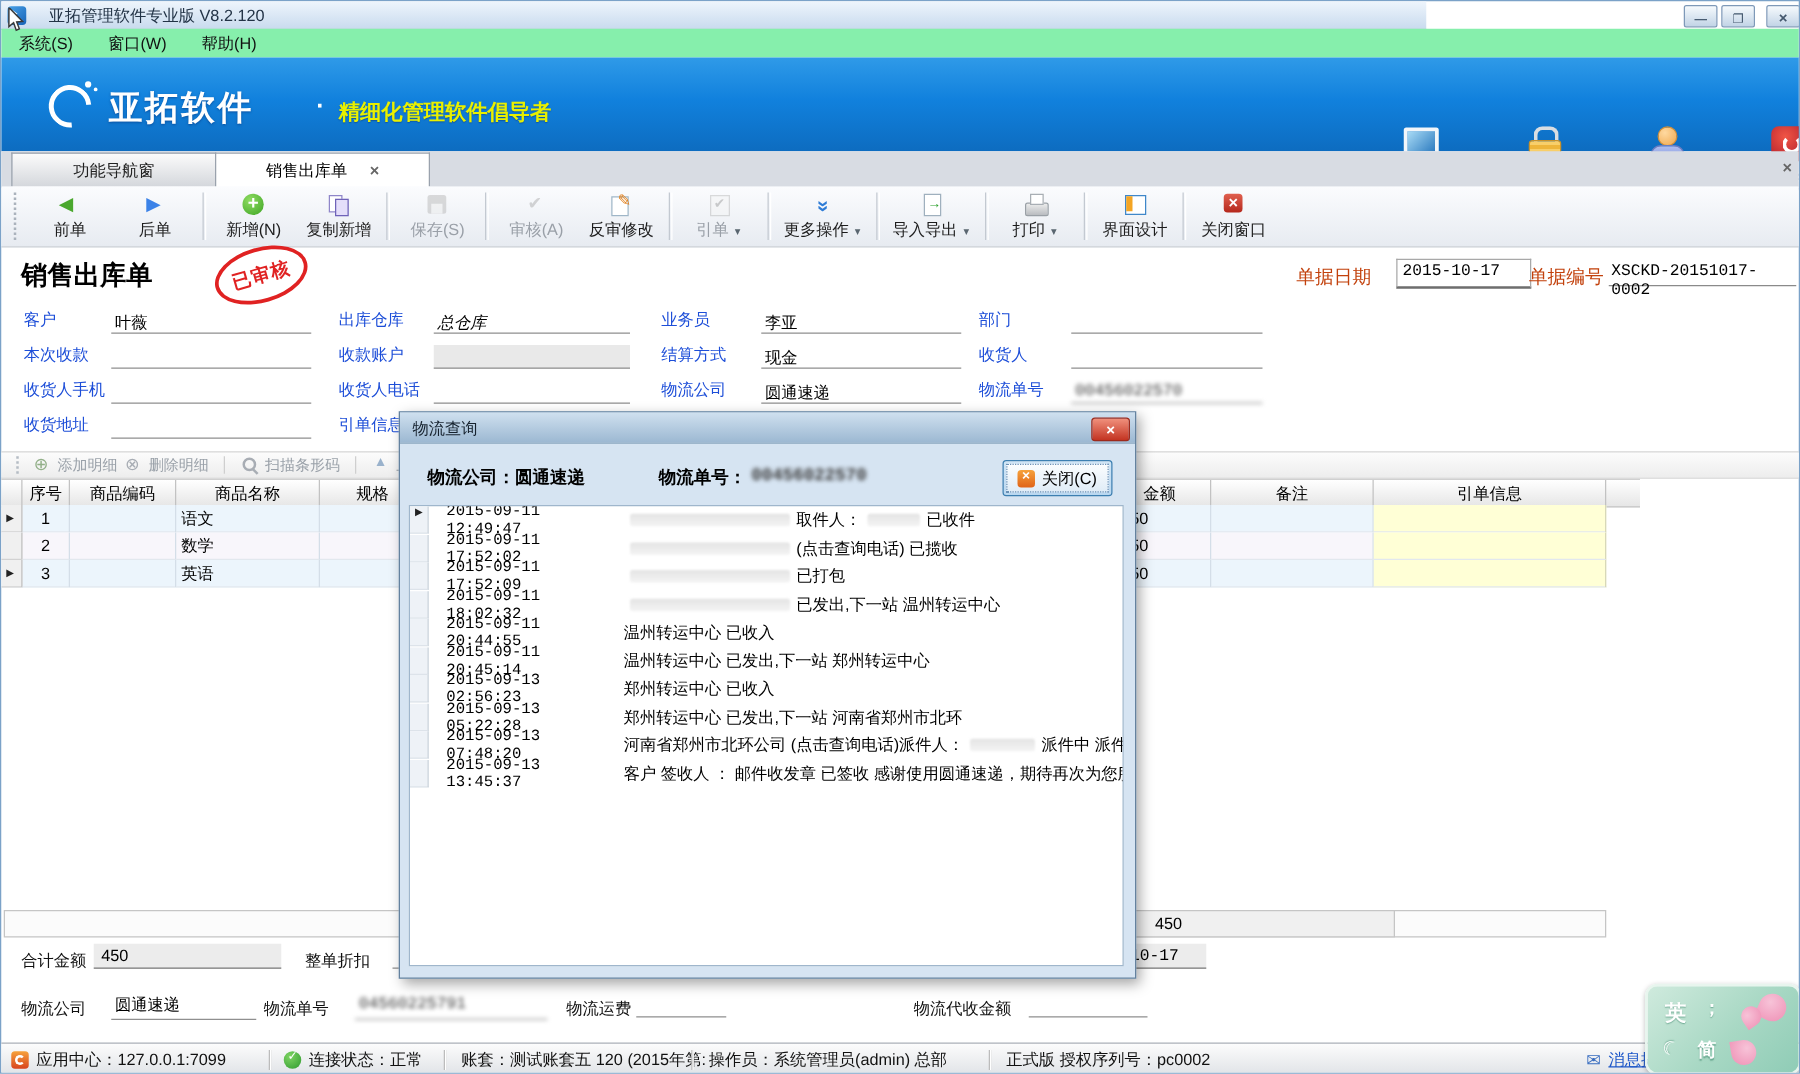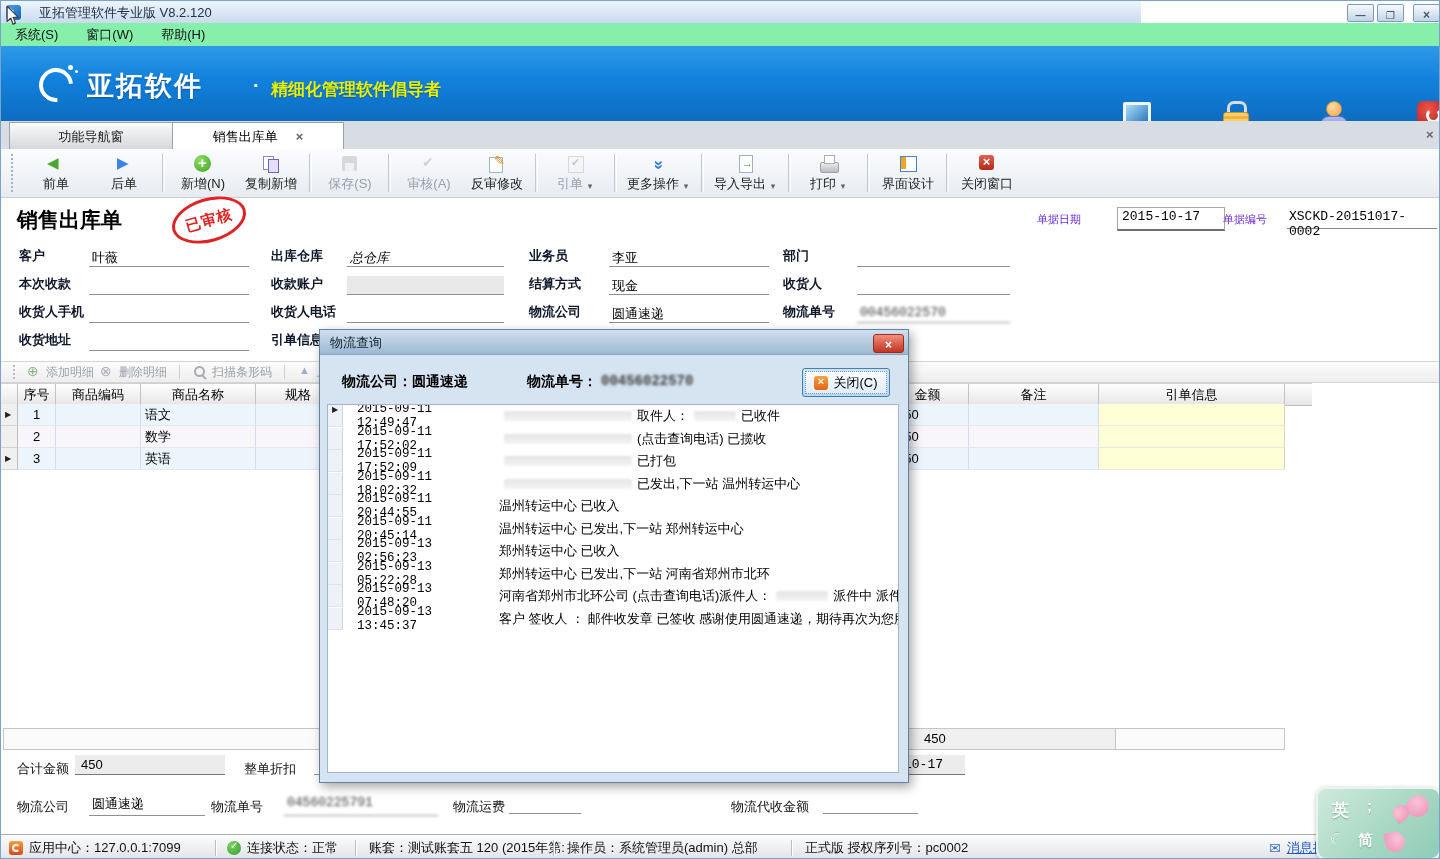--- a/index.html
+++ b/index.html
@@ -77,29 +77,29 @@
   .ico-impexp::before{content:"";left:5px;top:1px;width:12px;height:16px;background:#fff;border:1px solid #9fb0be;}
   .ico-impexp::after{content:"→";left:8px;top:3px;font-size:11px;font-weight:bold;color:#2da12d;}
   .ico-print::before{content:"";left:3px;top:8px;width:17px;height:9px;background:linear-gradient(#ececec,#b9bcc0);border:1px solid #9aa0a6;border-radius:2px;}
   .ico-print::after{content:"";left:7px;top:1px;width:9px;height:7px;background:#fff;border:1px solid #a8aeb4;}
   .ico-design::before{content:"";left:4px;top:2px;width:15px;height:14px;border:1px solid #3f87c9;background:#fff;}
   .ico-design::after{content:"";left:5px;top:3px;width:5px;height:12px;background:#f4a524;}
   .ico-closewin::before{content:"×";left:4px;top:1px;width:15px;height:15px;line-height:14px;border-radius:3px;background:linear-gradient(#e0604f,#b5281c);color:#fff;font-weight:bold;font-size:13px;text-align:center;}
   
   #doc-title{left:16px;top:205px;font-size:21px;font-weight:bold;color:#000;}
   #stamp{left:170px;top:197px;width:70px;height:38px;border:3px solid #e02222;border-radius:50%;transform:rotate(-16deg);color:#e02222;font-weight:bold;font-size:15px;display:flex;align-items:center;justify-content:center;letter-spacing:1px;background:rgba(255,255,255,.1);}
-  .hlabel{font-size:11px;color:#6d28d9;}
+  .hlabel{font-size:15px;color:#c2410c;}
   #lbl-date{left:1036px;top:211px;}
   #fld-date{left:1116px;top:206px;width:98px;height:19px;background:#fff;border:1px solid #a8a8a8;border-bottom:2px solid #6e6e6e;font-size:13px;padding:1px 4px;font-family:"Liberation Mono","DejaVu Sans Mono",monospace;}
   #lbl-no{left:1222px;top:211px;}
   #fld-no{left:1286px;top:206px;width:146px;height:19px;border-bottom:1px solid #8a8a8a;font-size:13px;padding:2px 2px 0;font-family:"Liberation Mono","DejaVu Sans Mono",monospace;}
   
   .frow{position:absolute;left:0;width:1100px;height:26px;}
   .fg{position:absolute;display:flex;align-items:flex-end;}
-  .fg .lb{font-size:13px;color:#0f172a;padding-bottom:2px;font-weight:bold;}
+  .fg .lb{font-size:13px;color:#1d4ed8;padding-bottom:2px;}
   .uf{border-bottom:1px solid #8f8f8f;height:19px;font-size:13px;color:#000;padding:1px 3px 0;box-sizing:border-box;}
   .c1{left:18px;} .c1 .lb{width:70px;} .c1 .uf{width:160px;}
   .c2{left:270px;} .c2 .lb{width:76px;} .c2 .uf{width:157px;font-style:italic;}
   .c3{left:528px;} .c3 .lb{width:80px;} .c3 .uf{width:160px;}
   .c4{left:782px;} .c4 .lb{width:74px;} .c4 .uf{width:153px;}
   .uf.gray{background:#e9e9e9;}
   .blurtext{filter:blur(1.6px);color:#3c3c3c;font-family:"Liberation Mono","DejaVu Sans Mono",monospace;}
   
   #grid-toolbar{left:0;top:360px;width:1440px;height:22px;border-top:1px solid #d5d5d5;border-bottom:1px solid #d5d5d5;background:linear-gradient(#fcfcfc,#ededed);display:flex;align-items:center;padding-left:12px;box-sizing:border-box;gap:6px;text-align:center;}
   #grid-toolbar::before{content:"";width:2px;height:14px;border-left:2px dotted #b5bcc4;margin-right:4px;}

